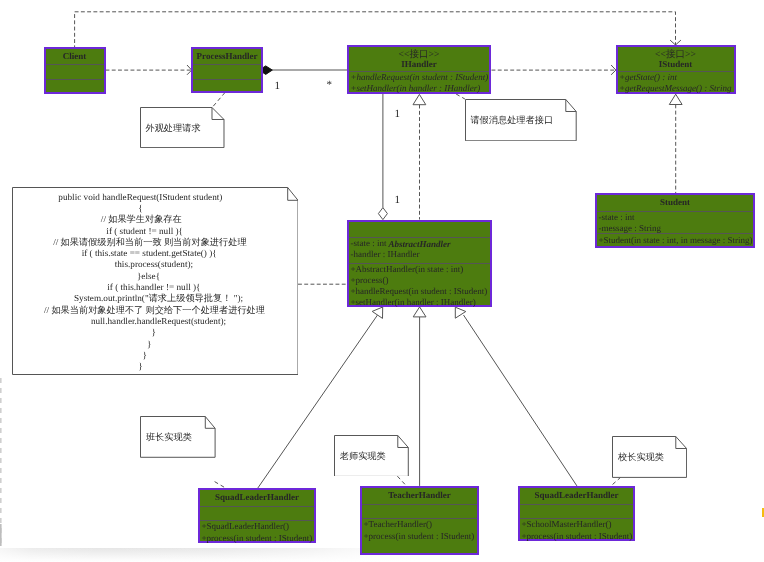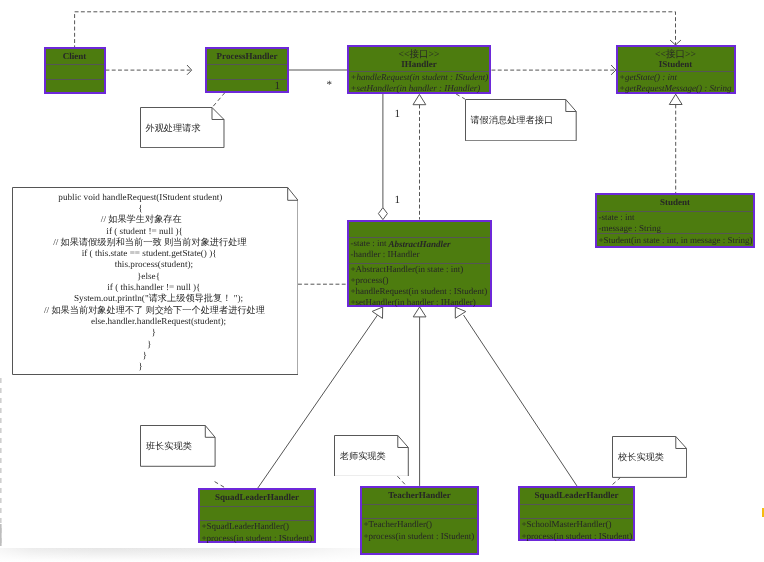--- a/index.html
+++ b/index.html
@@ -67,21 +67,21 @@
   </svg>
   <div class="cls" style="left:43.5px;top:46.5px;width:62px;height:47px">
     <div class="row" style="height:16px">
       <div class="cname" style="padding-top:2px">Client</div>
     </div>
     <div class="row" style="height:15px">
     </div>
     <div class="row last" style="height:16px">
     </div>
   </div>
-  <div class="cls" style="left:205px;top:46.5px;width:84px;height:46px">
+  <div class="cls" style="left:191px;top:46.5px;width:72px;height:46px">
     <div class="row" style="height:16px">
       <div class="cname" style="padding-top:2px">ProcessHandler</div>
     </div>
     <div class="row" style="height:15px">
     </div>
     <div class="row last" style="height:15px">
     </div>
   </div>
   <div class="cls" style="left:347px;top:44.5px;width:144px;height:49px">
     <div class="row" style="height:25px">
@@ -170,21 +170,21 @@
     </svg>
     <div class="ntext" style="left:5.3px;top:14.8px">外观处理请求</div>
   </div>
   <div class="note" style="left:465.3px;top:99.1px;width:111.7px;height:42.3px">
     <svg class="noteshape" width="111.7" height="42.3" viewBox="0 0 111.7 42.3">
       <path d="M0.5,0.5 L100.8,0.5 L111.2,12.5 L111.2,41.8 L0.5,41.8 Z" fill="#fff" stroke="#555555" stroke-width="1"></path>
       <path d="M100.8,0.5 L100.8,12.5 L111.2,12.5" fill="none" stroke="#555555" stroke-width="1"></path>
     </svg>
     <div class="ntext" style="left:5.1px;top:14.5px">请假消息处理者接口</div>
   </div>
-  <div class="note" style="left:140.4px;top:425px;width:68px;height:41.8px">
+  <div class="note" style="left:140.4px;top:416px;width:68px;height:41.8px">
     <svg class="noteshape" width="75.6" height="41.8" viewBox="0 0 75.6 41.8">
       <path d="M0.5,0.5 L65.3,0.5 L75.1,12.3 L75.1,41.3 L0.5,41.3 Z" fill="#fff" stroke="#555555" stroke-width="1"></path>
       <path d="M65.3,0.5 L65.3,12.3 L75.1,12.3" fill="none" stroke="#555555" stroke-width="1"></path>
     </svg>
     <div class="ntext" style="left:5.5px;top:15px">班长实现类</div>
   </div>
   <div class="note" style="left:333.8px;top:434.6px;width:74.8px;height:54px">
     <svg class="noteshape" width="74.8" height="41.9" viewBox="0 0 74.8 41.9">
       <path d="M0.5,0.5 L63.8,0.5 L74.3,12.5 L74.3,41.4 L0.5,41.4 Z" fill="#fff" stroke="#555555" stroke-width="1"></path>
       <path d="M63.8,0.5 L63.8,12.5 L74.3,12.5" fill="none" stroke="#555555" stroke-width="1"></path>
@@ -208,21 +208,21 @@
       <div class="cline" style="padding-left:-1.3px">{</div>
       <div class="cline" style="padding-left:1.9px">// 如果学生对象存在</div>
       <div class="cline" style="padding-left:8.7px">if ( student != null ){</div>
       <div class="cline" style="padding-left:19.1px">// 如果请假级别和当前一致 则当前对象进行处理</div>
       <div class="cline" style="padding-left:17.7px">if ( this.state == student.getState() ){</div>
       <div class="cline" style="padding-left:27.1px">this.process(student);</div>
       <div class="cline" style="padding-left:16.3px">}else{</div>
       <div class="cline" style="padding-left:27.1px">if ( this.handler != null ){</div>
       <div class="cline" style="padding-left:36.3px">System.out.println("请求上级领导批复！ ");</div>
       <div class="cline" style="padding-left:28.3px">// 如果当前对象处理不了 则交给下一个处理者进行处理</div>
-      <div class="cline" style="padding-left:36.3px">else.handler.handleRequest(student);</div>
+      <div class="cline" style="padding-left:36.3px">null.handler.handleRequest(student);</div>
       <div class="cline" style="padding-left:26.7px">}</div>
       <div class="cline" style="padding-left:17.5px">}</div>
       <div class="cline" style="padding-left:8.5px">}</div>
       <div class="cline" style="padding-left:-1.3px">}</div>
     </div>
   </div>
   <div class="lbl" style="left:274.5px;top:80.5px">1</div>
   <div class="lbl" style="left:326.5px;top:79.5px">*</div>
   <div class="lbl" style="left:394.5px;top:108.5px">1</div>
   <div class="lbl" style="left:394.5px;top:194.5px">1</div>

